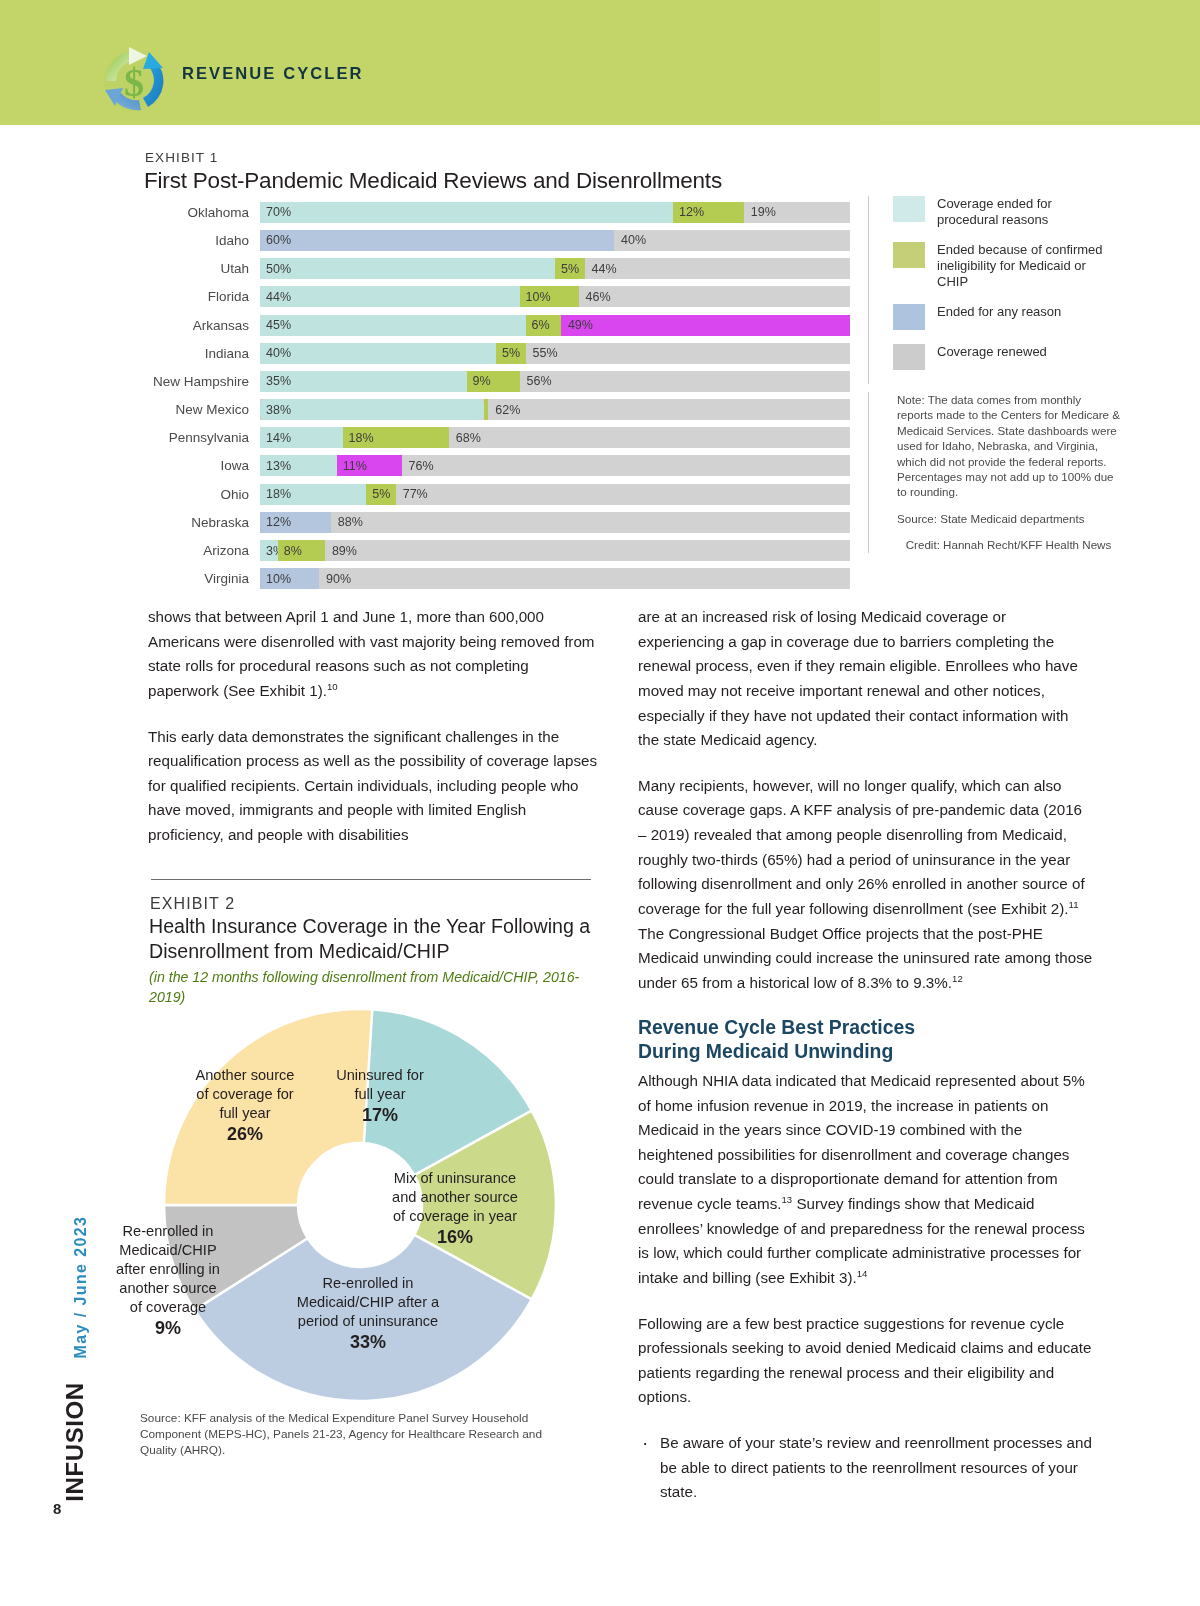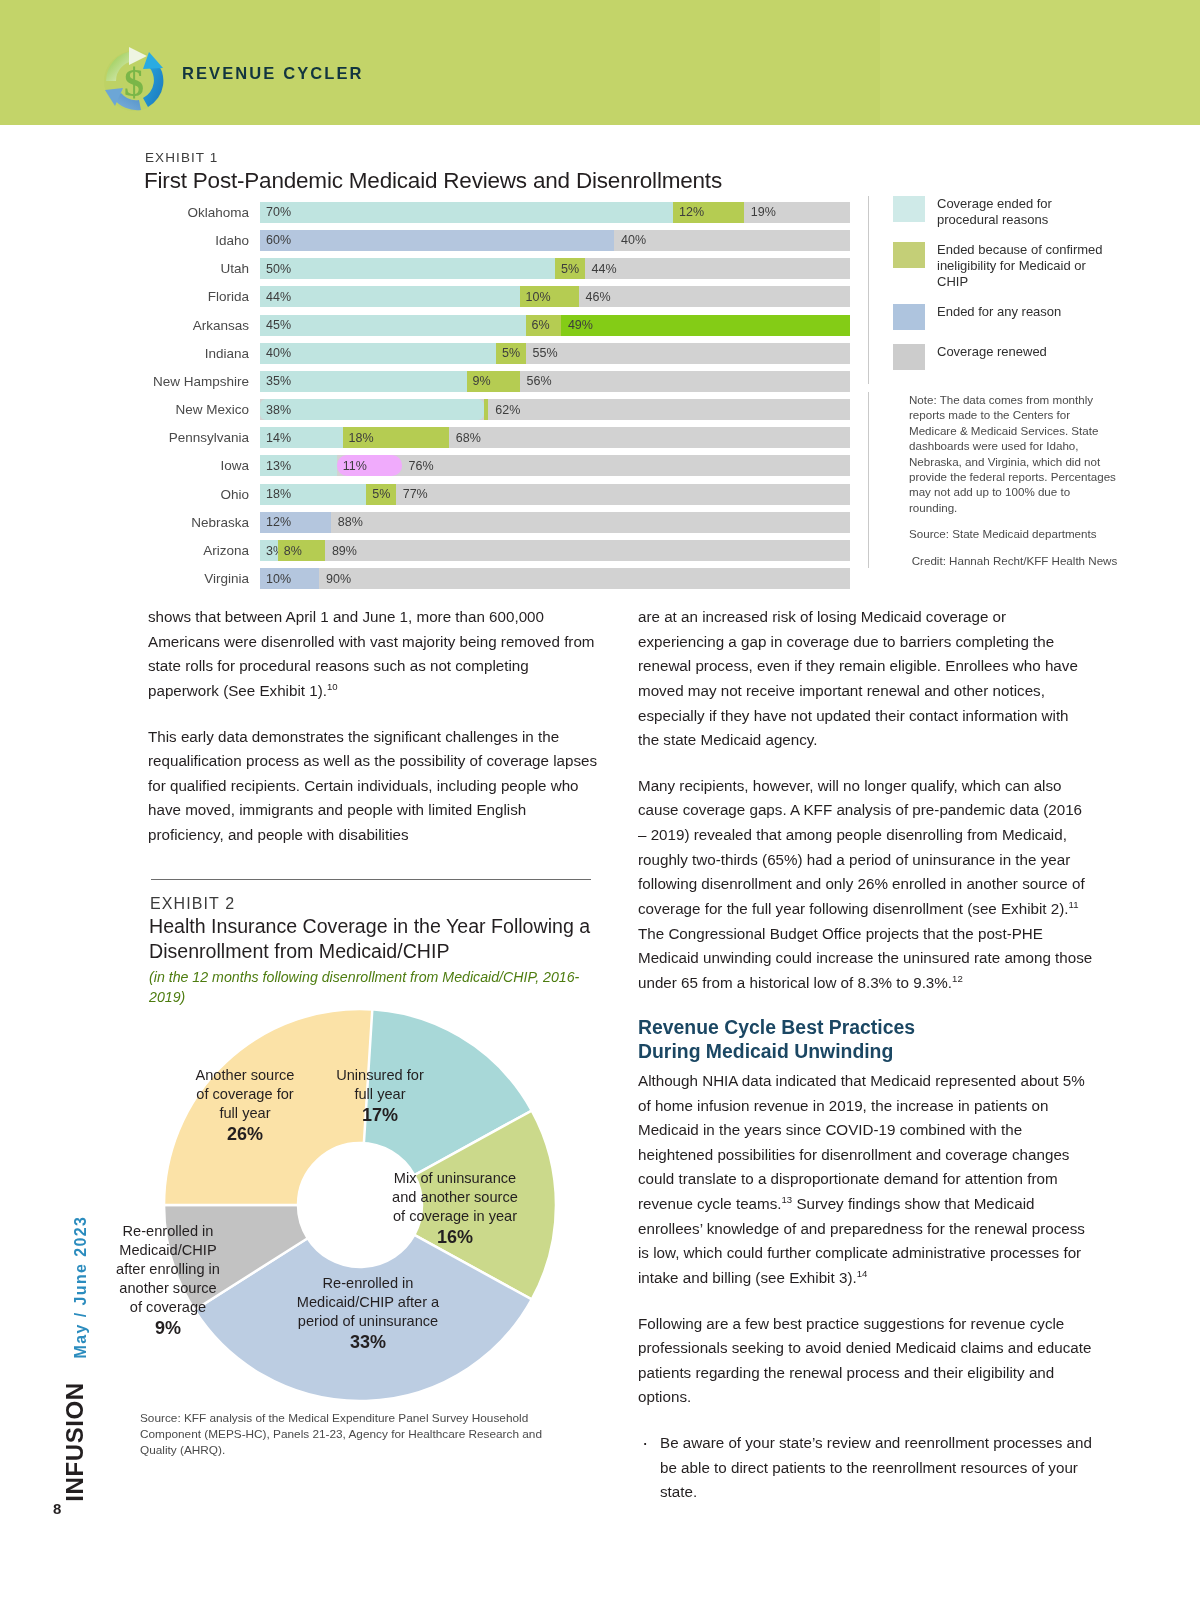--- a/index.html
+++ b/index.html
@@ -65,21 +65,21 @@
   .legend{
     position:absolute; left:868px; top:196px; width:250px;
     border-left:1px solid #c9c9c9; padding-left:24px;
   }
   .legend-item{ display:flex; margin-bottom:14px; }
   .swatch{ width:32px; height:26px; flex:0 0 32px; margin-right:12px; }
   .legend-text{ font-size:13px; line-height:1.23; color:#2f2f2f; }
 
   .note{
     position:absolute; left:868px; top:392px; width:252px;
-    border-left:1px solid #c9c9c9; padding-left:40px;
+    border-left:1px solid #c9c9c9; padding-left:28px;
     font-size:11.6px; line-height:1.33; color:#4a4a4a;
   }
   .note p{ margin-bottom:11px; }
   .note p:last-child{ margin-bottom:0;text-align:center; }
 
   
   .col-left{
     position:absolute; left:148px; top:605px; width:452px;
   }
   .col-right{
@@ -247,21 +247,21 @@
     </div>
     <div class="row">
       <div class="row-label">Arkansas</div>
       <div class="track">
         <div class="seg" style="width: 45%; background: rgb(191, 228, 224);">
           <span class="v">45%</span>
         </div>
         <div class="seg" style="width: 6%; background: rgb(181, 204, 82);">
           <span class="v">6%</span>
         </div>
-        <div class="seg gray" style="width: 49%; background: #84cc16;">
+        <div class="seg gray" style="width: 49%; background: #d946ef;">
           <span class="v">49%</span>
         </div>
       </div>
     </div>
     <div class="row">
       <div class="row-label">Indiana</div>
       <div class="track">
         <div class="seg" style="width: 40%; background: rgb(191, 228, 224);">
           <span class="v">40%</span>
         </div>
@@ -312,21 +312,21 @@
           <span class="v">68%</span>
         </div>
       </div>
     </div>
     <div class="row">
       <div class="row-label">Iowa</div>
       <div class="track">
         <div class="seg" style="width: 13%; background: rgb(191, 228, 224);">
           <span class="v">13%</span>
         </div>
-        <div class="seg" style="width: 11%; background: #f0abfc; border-radius: 10px;">
+        <div class="seg" style="width: 11%; background: #d946ef;">
           <span class="v">11%</span>
         </div>
         <div class="seg gray" style="width: 76%; background: rgb(210, 210, 210);">
           <span class="v">76%</span>
         </div>
       </div>
     </div>
     <div class="row">
       <div class="row-label">Ohio</div>
       <div class="track">

